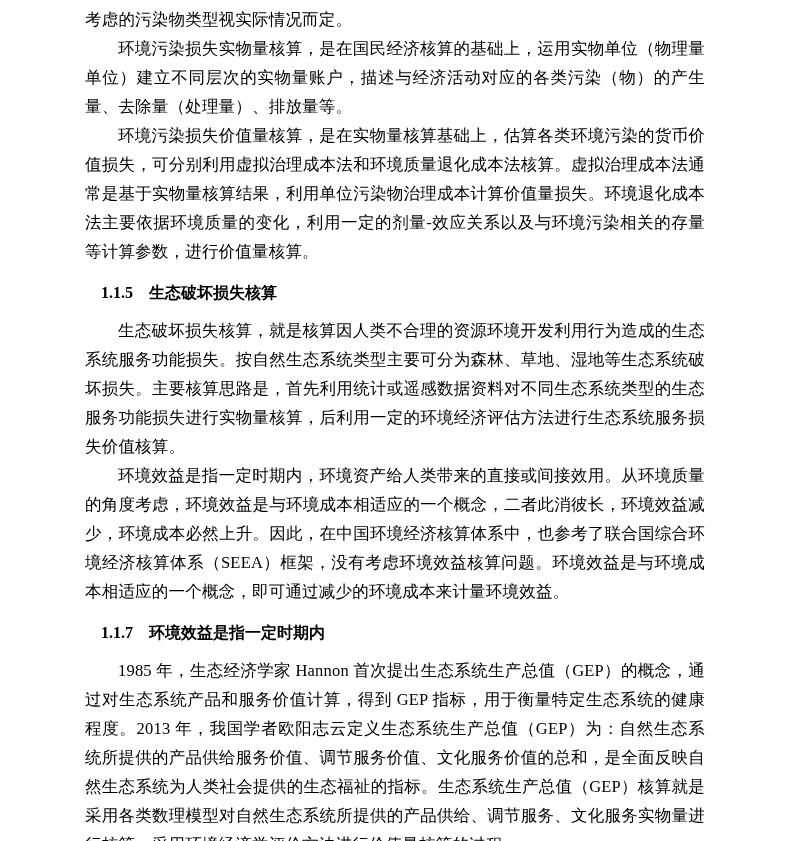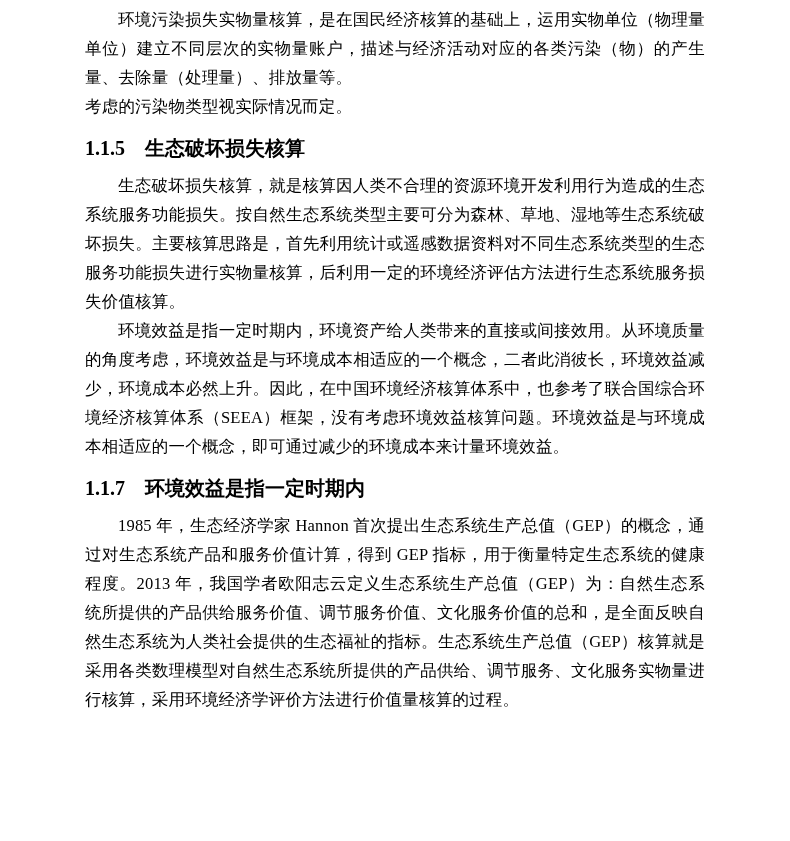--- a/index.html
+++ b/index.html
@@ -26,39 +26,40 @@
     font-size: 16.5px;
     line-height: 29px;
     text-align: justify;
     text-indent: 2em;
     letter-spacing: 0.2px;
   }
   p.body-text.continuation {
     text-indent: 0;
   }
   h2.section-heading {
-    margin: 14px 0 10px 0;
-    font-size: 20px;
+    margin: 14px 0 10px 16px;
+    font-size: 16px;
     font-weight: bold;
     line-height: 26px;
   }
   h2.section-heading .heading-number {
     display: inline-block;
     margin-right: 1em;
   }
 </style>
 </head>
 <body>
 
 <article class="page">
 
+  <p class="body-text continuation">考虑的污染物类型视实际情况而定。</p>
+
   <p class="body-text">环境污染损失实物量核算，是在国民经济核算的基础上，运用实物单位（物理量单位）建立不同层次的实物量账户，描述与经济活动对应的各类污染（物）的产生量、去除量（处理量）、排放量等。</p>
 
-  <p class="body-text continuation">考虑的污染物类型视实际情况而定。</p>
-
+  <p class="body-text">环境污染损失价值量核算，是在实物量核算基础上，估算各类环境污染的货币价值损失，可分别利用虚拟治理成本法和环境质量退化成本法核算。虚拟治理成本法通常是基于实物量核算结果，利用单位污染物治理成本计算价值量损失。环境退化成本法主要依据环境质量的变化，利用一定的剂量-效应关系以及与环境污染相关的存量等计算参数，进行价值量核算。</p>
 
   <h2 class="section-heading">
     <span class="heading-number">1.1.5</span><span class="heading-title">生态破坏损失核算</span>
   </h2>
 
   <p class="body-text">生态破坏损失核算，就是核算因人类不合理的资源环境开发利用行为造成的生态系统服务功能损失。按自然生态系统类型主要可分为森林、草地、湿地等生态系统破坏损失。主要核算思路是，首先利用统计或遥感数据资料对不同生态系统类型的生态服务功能损失进行实物量核算，后利用一定的环境经济评估方法进行生态系统服务损失价值核算。</p>
 
 
   <p class="body-text">环境效益是指一定时期内，环境资产给人类带来的直接或间接效用。从环境质量的角度考虑，环境效益是与环境成本相适应的一个概念，二者此消彼长，环境效益减少，环境成本必然上升。因此，在中国环境经济核算体系中，也参考了联合国综合环境经济核算体系（SEEA）框架，没有考虑环境效益核算问题。环境效益是与环境成本相适应的一个概念，即可通过减少的环境成本来计量环境效益。</p>
 

